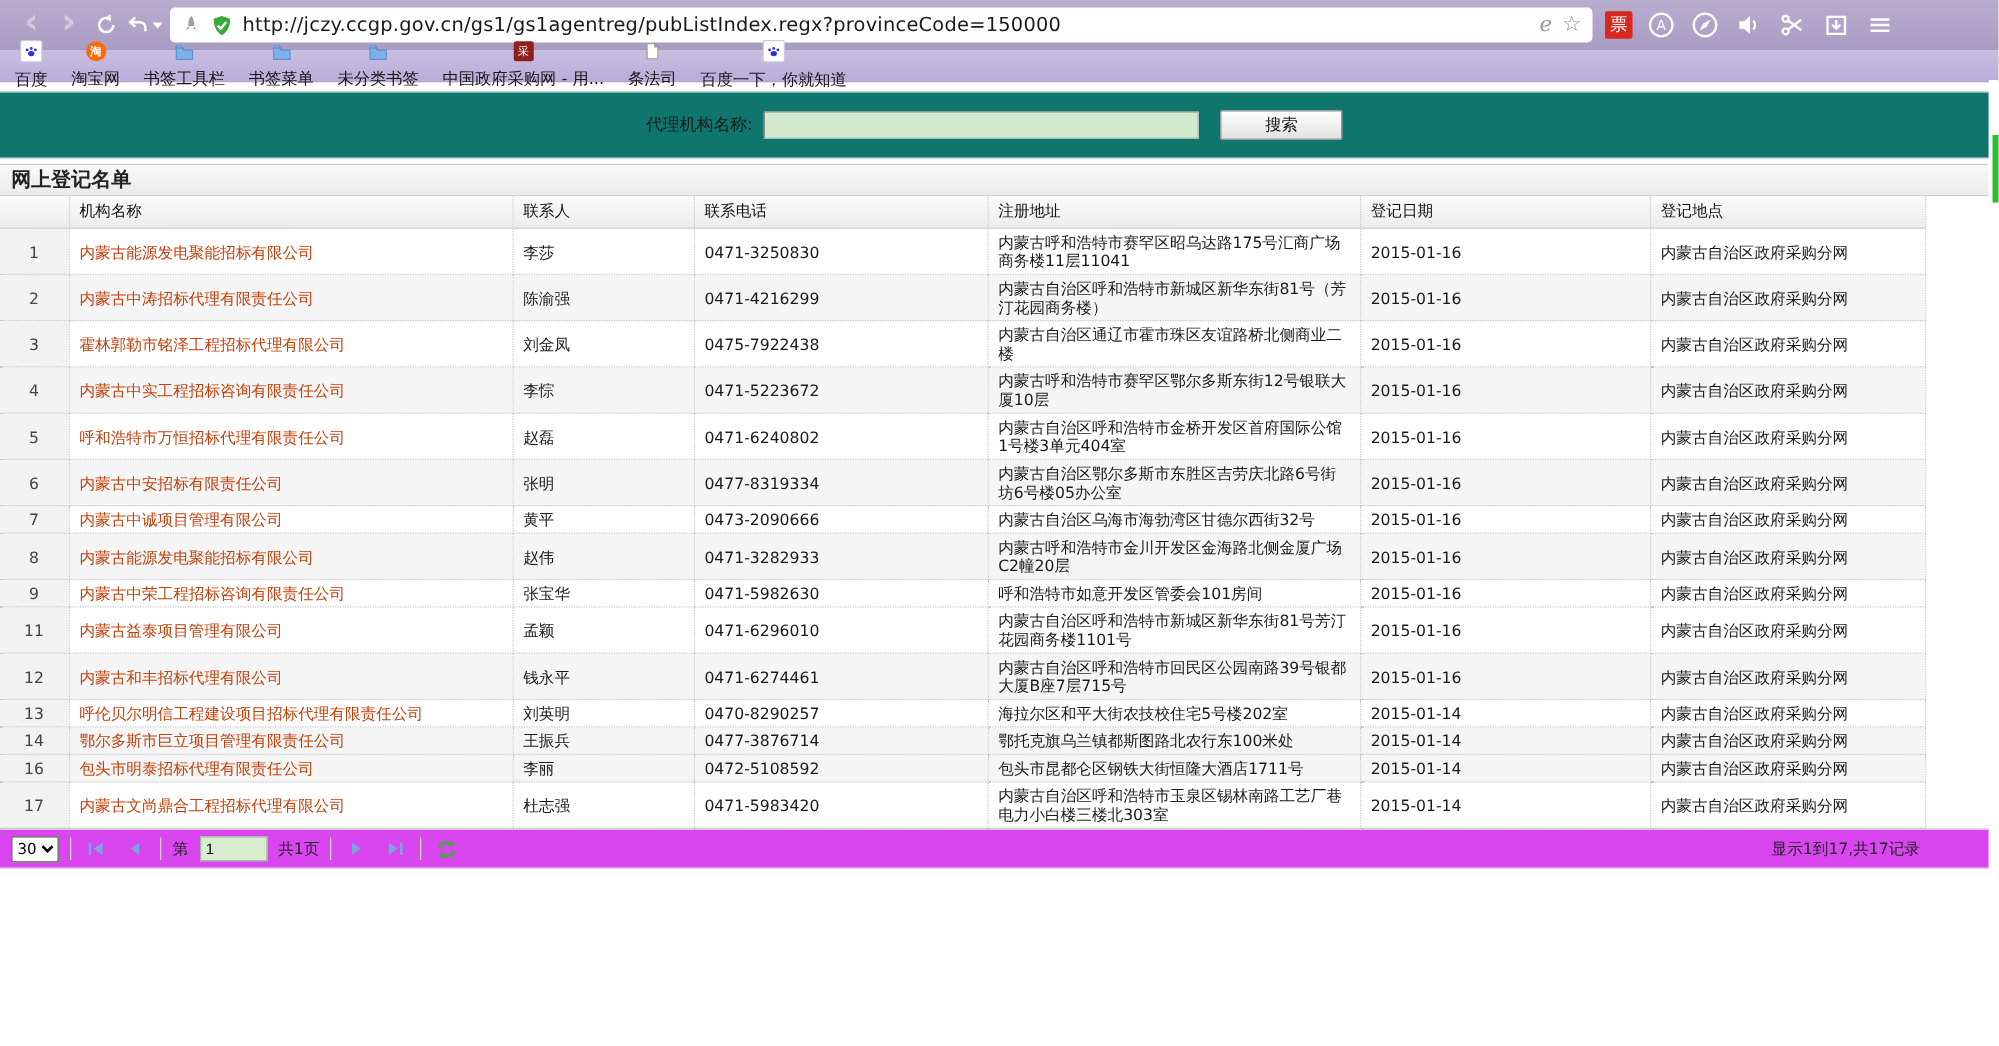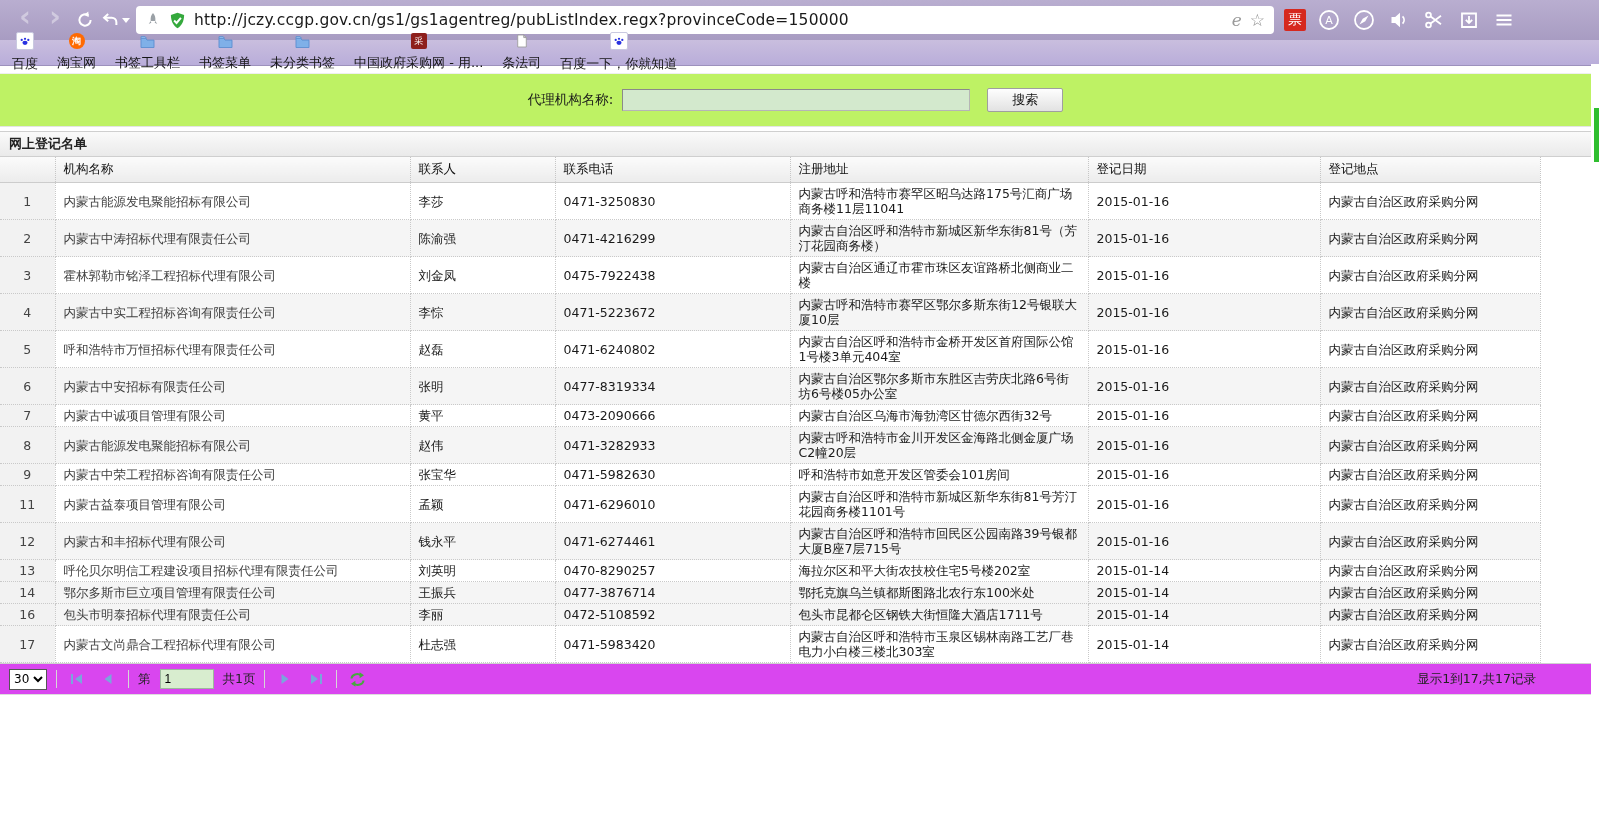--- a/index.html
+++ b/index.html
@@ -21,33 +21,33 @@
   .bmbar{height:25px;background:linear-gradient(#c9bede,#b9adda);display:flex;align-items:center;padding:0 12px;gap:19px;border-bottom:1px solid #9d91bd;}
   .bm{display:flex;align-items:center;gap:5px;font-size:13px;color:#151515;cursor:pointer;white-space:nowrap;flex-direction:column;}
   .bi{width:16px;height:16px;display:flex;align-items:center;justify-content:center;border-radius:2px;flex:0 0 auto;}
   .bi-paw{background:#fff;border:1px solid #c9c9e0;}
   .bi-tao{background:#ff6a00;border-radius:50%;color:#fff;font-size:9px;font-weight:bold;}
   .bi-gov{background:#8e1f1c;color:#fff;font-size:9px;}
 
   
   .page{width:1591px;}
   .gap-top{height:7px;background:#fff;}
-  .search-band{height:52px;background:#bef264;border-top:1px solid #efefef;border-bottom:1px solid #e4e4e4;display:flex;align-items:center;justify-content:center;gap:9px;}
+  .search-band{height:52px;background:#0f766e;border-top:1px solid #efefef;border-bottom:1px solid #e4e4e4;display:flex;align-items:center;justify-content:center;gap:9px;}
   .search-label{font-size:13.5px;}
   .search-input{width:338px;height:20px;background:#d3e9cd;border:1px solid #999;border-color:#8a8a8a #b5b5b5 #b5b5b5 #8a8a8a;outline:none;font-size:13px;padding:0 4px;}
-  .search-btn{width:76px;height:24px;font-size:13px;background:linear-gradient(#fefefe,#e2e2e2);border:1px solid #9f9f9f;border-radius:2px;color:#111;margin-left:8px;cursor:pointer;font-family:inherit;}
+  .search-btn{width:98px;height:24px;font-size:13px;background:linear-gradient(#fefefe,#e2e2e2);border:1px solid #9f9f9f;border-radius:2px;color:#111;margin-left:8px;cursor:pointer;font-family:inherit;}
   .gap-mid{height:4px;background:#fff;}
-  .section-header{height:24px;background:linear-gradient(#fafafa,#eaeaea);border-top:1px solid #cfcfcf;border-bottom:1px solid #cfcfcf;display:flex;align-items:center;padding-left:9px;font-size:13px;font-weight:bold;color:#222;}
+  .section-header{height:24px;background:linear-gradient(#fafafa,#eaeaea);border-top:1px solid #cfcfcf;border-bottom:1px solid #cfcfcf;display:flex;align-items:center;padding-left:9px;font-size:16px;font-weight:bold;color:#222;}
 
   table.grid{border-collapse:collapse;table-layout:fixed;width:1540px;font-size:12.5px;}
   table.grid thead td{background:linear-gradient(#fbfbfb,#ececec);border-bottom:1px solid #ccc;border-right:1px dotted #c6c6c6;height:25px;padding:0 8px;color:#111;font-size:12.5px;}
   table.grid tbody td{border-bottom:1px dotted #c9c9c9;border-right:1px dotted #c9c9c9;padding:3px 8px;line-height:15px;vertical-align:middle;}
   td.rownum{text-align:center;background:#f2f2f2;color:#444;padding:3px 2px;}
   thead td.rownum{background:linear-gradient(#fbfbfb,#ececec);}
-  a.orglink{color:#404040;text-decoration:none;cursor:pointer;}
+  a.orglink{color:#c2410c;text-decoration:none;cursor:pointer;}
   tr.alt td{background:#f5f5f5;}
   tr.hl td{background:#f6e26d;}
   tr.alt td.rownum, tr.hl td.rownum{background:#f2f2f2;}
 
   .pager{height:30px;background:#d946ef;border-top:1px solid #d0d0d0;border-bottom:1px solid #dcdcdc;display:flex;align-items:center;padding:0 9px;gap:9px;font-size:12.5px;}
   .pgsel{height:21px;font-size:12px;border:1px solid #555;background:#fff;font-family:inherit;}
   .sep{width:1px;height:18px;background:#d6d6d6;}
   .pgbtn{display:flex;align-items:center;justify-content:center;width:22px;height:20px;cursor:pointer;}
   .pageinput{width:44px;height:16px;background:#d8edcf;border:1px solid #9cb89c;font-size:12px;padding:1px 4px;outline:none;}
   .pgtext{color:#222;}

